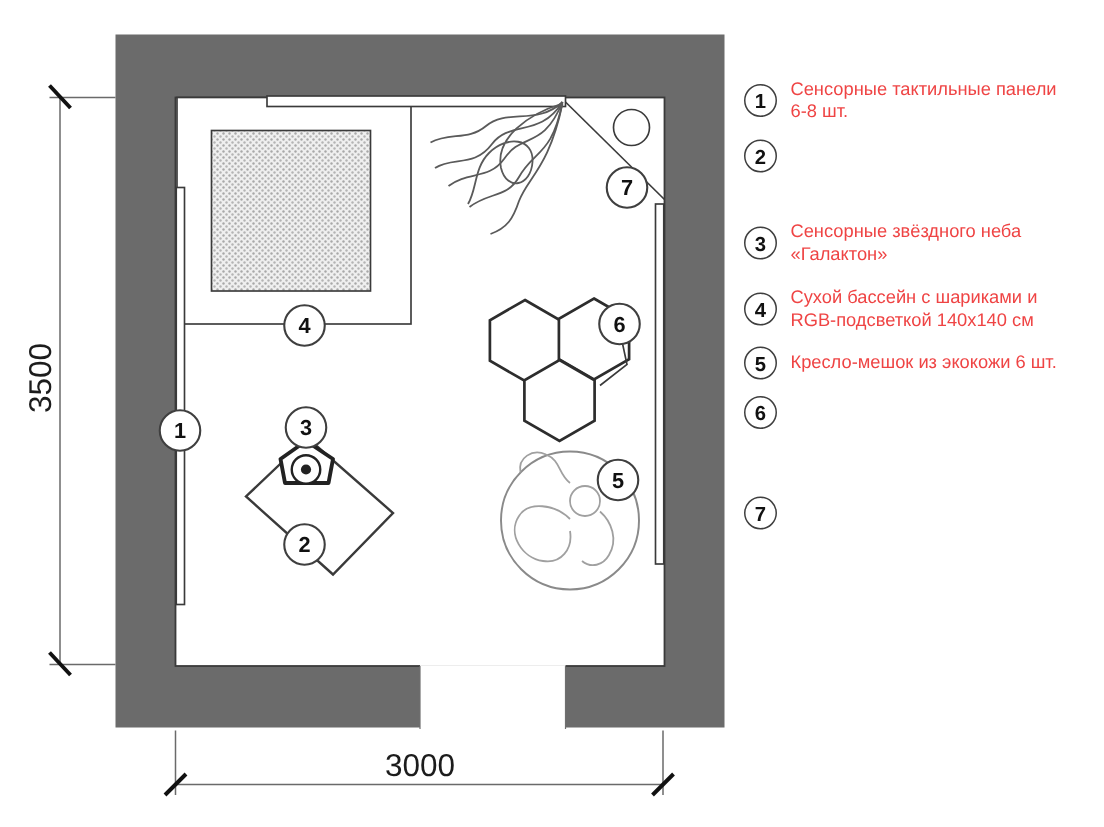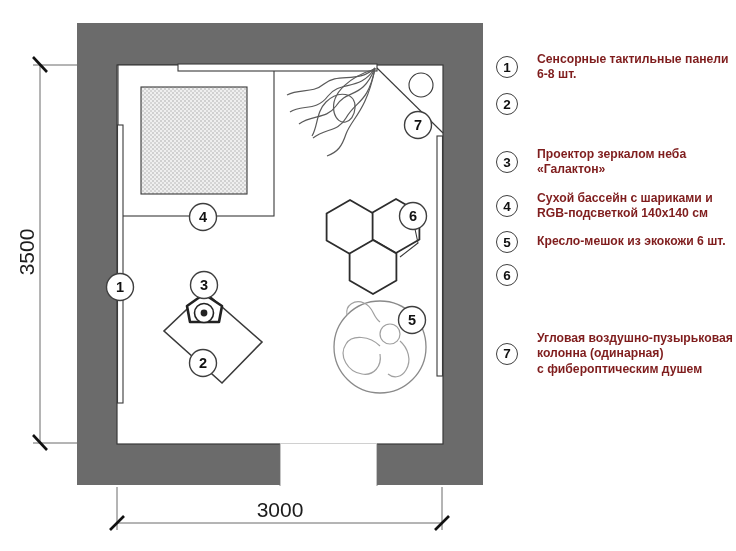--- a/index.html
+++ b/index.html
@@ -25,22 +25,22 @@
               fill:#111111;text-anchor:middle;}
   .leader{stroke:#3a3a3a;stroke-width:1.1;fill:none;}
 
   
   .legend{position:absolute;left:0;top:0;width:736px;height:551px;pointer-events:none;}
   .legend-item{position:absolute;left:496px;width:238px;display:flex;align-items:center;}
   .lcircle{flex-shrink:0;width:22px;height:22px;border:1.4px solid #3f3f3f;border-radius:50%;
            display:flex;align-items:center;justify-content:center;
            font-size:13.5px;font-weight:bold;color:#111;background:#fff;box-sizing:border-box;
            margin-right:9px;}
-  .ltext{font-size:12.2px;line-height:15.3px;font-weight:bold;color:#7f1d1d;
-         white-space:pre-line;margin-left:10px;}
+  .ltext{font-size:12.2px;line-height:15.3px;font-weight:normal;color:#ef4444;
+         white-space:pre-line;}
 </style>
 </head>
 <body>
 
 <div class="screen">
 
   <svg class="plan-svg" width="736" height="551" viewBox="0 0 736 551">
     <defs>
       <pattern id="hatchDots" width="4" height="4" patternUnits="userSpaceOnUse">
         <rect width="4" height="4" fill="#efefef"></rect>
@@ -157,36 +157,33 @@
     <div class="legend-item" style="top:52px">
       <div class="lcircle">1</div>
       <div class="ltext">Сенсорные тактильные панели
 6-8 шт.</div>
     </div>
     <div class="legend-item" style="top:93px">
       <div class="lcircle">2</div>
     </div>
     <div class="legend-item" style="top:147px">
       <div class="lcircle">3</div>
-      <div class="ltext">Проектор зеркалом неба
+      <div class="ltext">Сенсорные звёздного неба
 «Галактон»</div>
     </div>
     <div class="legend-item" style="top:191px">
       <div class="lcircle">4</div>
       <div class="ltext">Сухой бассейн с шариками и
 RGB-подсветкой 140x140 см</div>
     </div>
     <div class="legend-item" style="top:231px">
       <div class="lcircle">5</div>
       <div class="ltext">Кресло-мешок из экокожи 6 шт.</div>
     </div>
     <div class="legend-item" style="top:264px">
       <div class="lcircle">6</div>
     </div>
     <div class="legend-item" style="top:331px">
       <div class="lcircle">7</div>
-      <div class="ltext">Угловая воздушно-пузырьковая
-колонна (одинарная)
-с фибероптическим душем</div>
     </div>
   </div>
 
 </div>
 
 </body></html>

